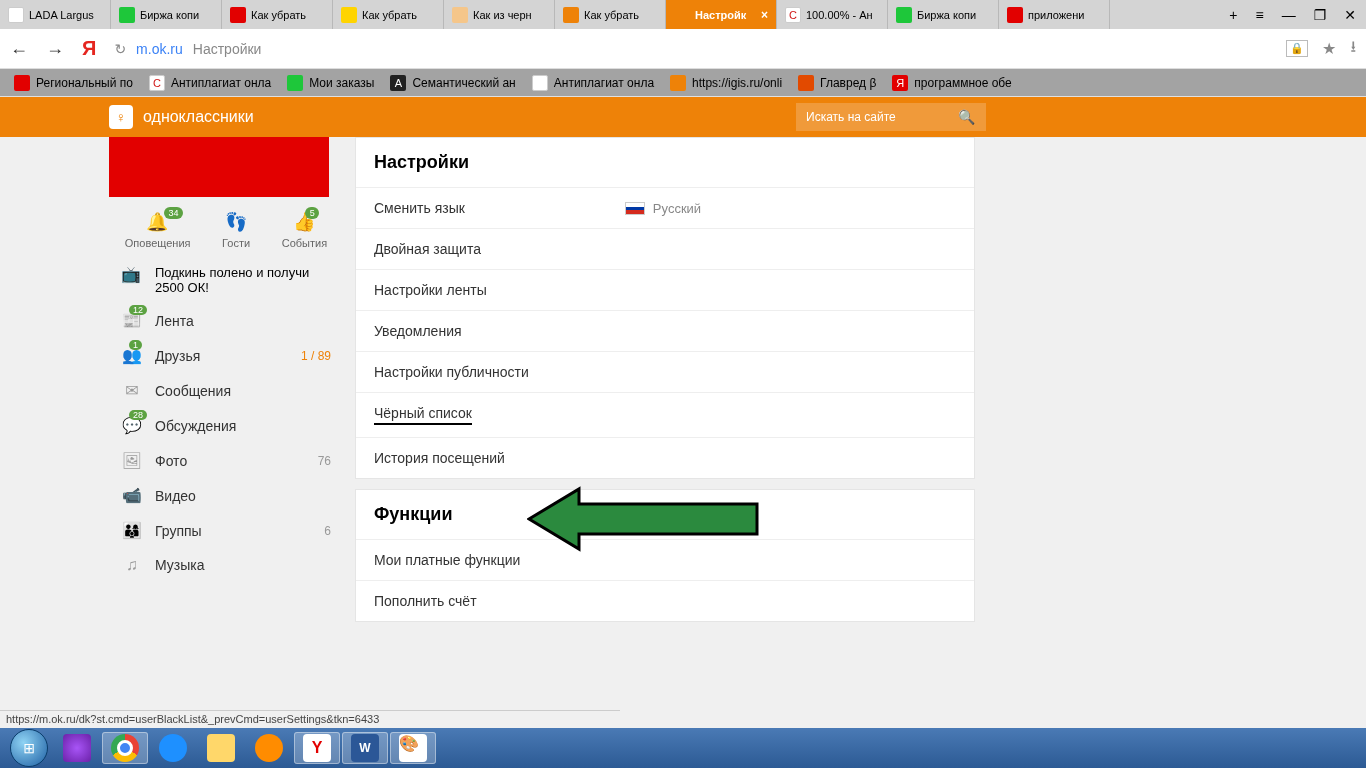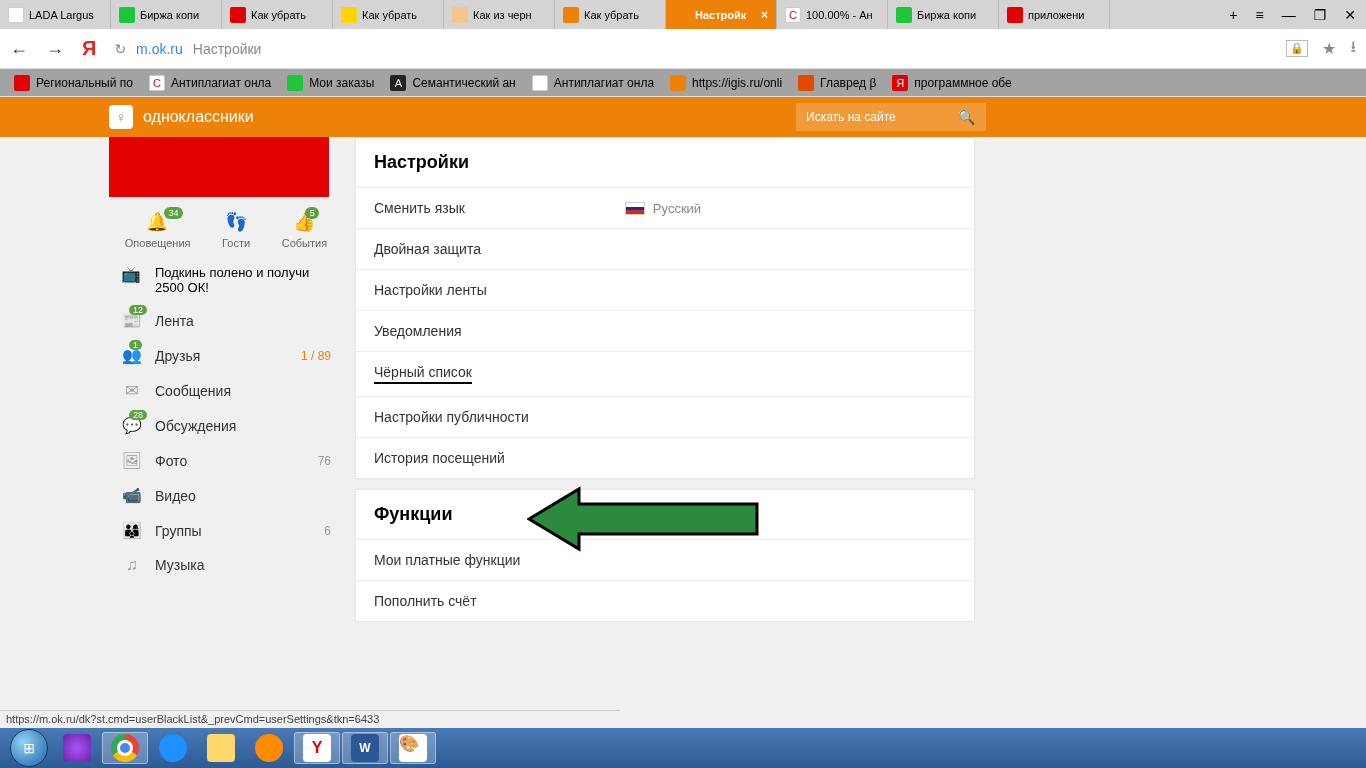--- a/index.html
+++ b/index.html
@@ -259,24 +259,24 @@
       <div class="set-row">
           <span>Двойная защита</span>
         </div>
       <div class="set-row">
           <span>Настройки ленты</span>
         </div>
       <div class="set-row">
           <span>Уведомления</span>
         </div>
       <div class="set-row">
+          <span>Настройки публичности</span>
+        </div>
+      <div class="set-row">
           <span class="underlined">Чёрный список</span>
-        </div>
-      <div class="set-row">
-          <span>Настройки публичности</span>
         </div>
       <div class="set-row">
           <span>История посещений</span>
         </div>
     </div>
 
     <div class="card">
       <div class="card-title">Функции</div>
       <div class="set-row">
           <span>Мои платные функции</span>

